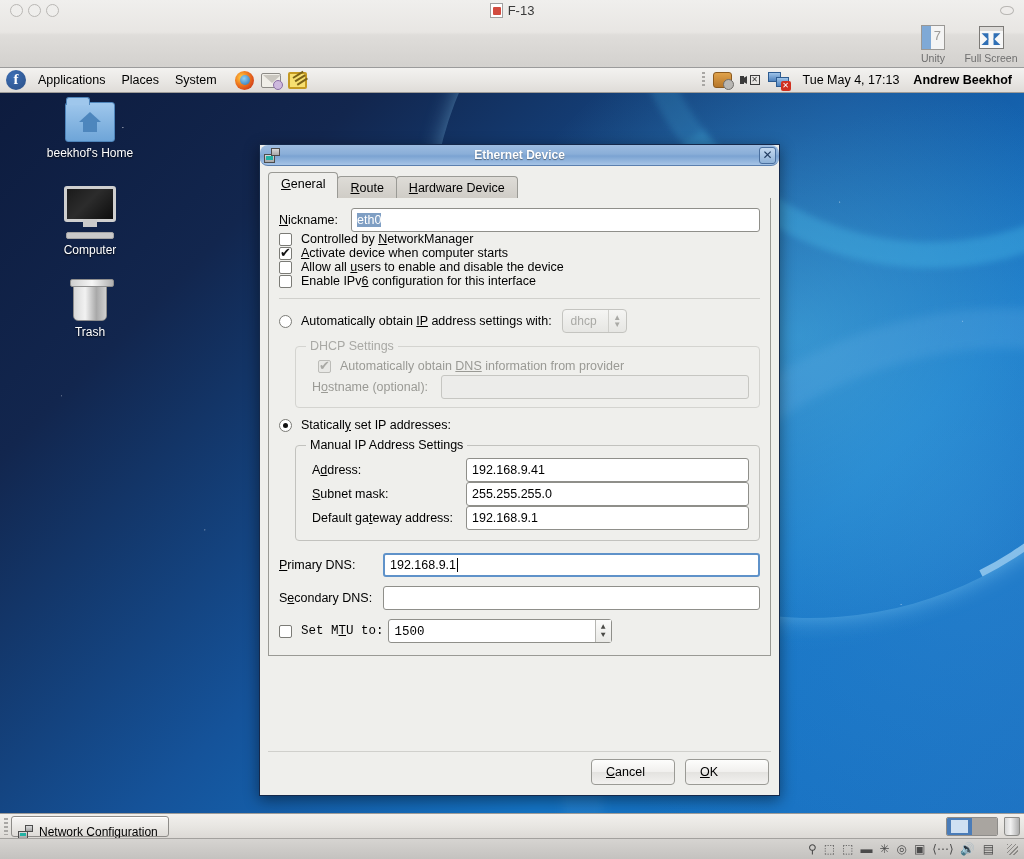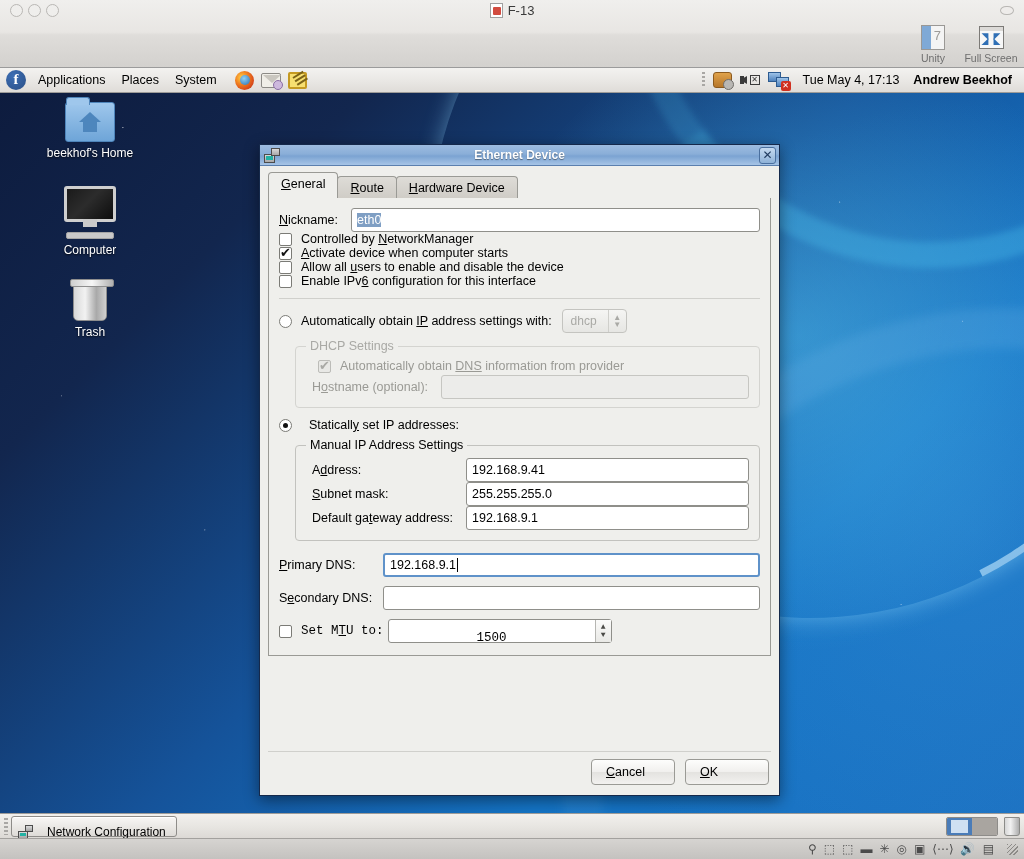--- a/index.html
+++ b/index.html
@@ -284,21 +284,21 @@
   .dialog {
     position: absolute; left: 259px; top: 144px; width: 521px; height: 652px;
     background: #efefec;
     border: 1px solid #15294b;
     box-shadow: 0 4px 14px rgba(0,0,0,.45);
   }
   .titlebar {
     height: 21px; position: relative;
     background: linear-gradient(to bottom,#9dbce0 0%,#8aaed8 45%,#7ba3d2 55%,#a6c4e6 100%);
     border-bottom: 1px solid #5b7fae;
-    display: flex; align-items: center;
+    display: flex; align-items: center; border-radius: 8px;
   }
   .tb-icon { margin-left: 4px; width: 16px; height: 15px; position: relative; }
   .tb-icon .a {
     position:absolute; left:0; bottom:0; width:11px; height:9px;
     background:linear-gradient(to bottom,#d9d9d9,#a8a8a8); border:1px solid #4c4c4c;
   }
   .tb-icon .a:after{content:"";position:absolute;left:1px;top:1px;width:7px;height:4px;background:#23b2a4;}
   .tb-icon .b {
     position:absolute; right:0; top:0; width:9px; height:8px;
     background:linear-gradient(to bottom,#d9d9d9,#a8a8a8); border:1px solid #4c4c4c;
@@ -388,21 +388,21 @@
   }
   fieldset.grp legend { font-size: 12.5px; color: #000; padding: 0 4px; }
   fieldset.grp.dim { border-color: #d4d4d0; }
   fieldset.grp.dim legend { color: #a9a9a5; }
 
   .hsep { height: 1px; background: #d0d0cc; margin: 10px 0 10px; }
   .spin {
     display: inline-flex; align-items: stretch;
     border: 1px solid #8f8f8a; border-radius: 3px; background: #fff; height: 24px;
   }
-  .spin .v { padding: 11px 6px; font-size: 12.5px; width: 206px; text-align: center; }
+  .spin .v { padding: 5px 6px; font-size: 12.5px; width: 206px; }
   .spin .btns {
     border-left: 1px solid #b6b6b2; width: 16px;
     display: flex; flex-direction: column; justify-content: center; align-items: center;
     background: linear-gradient(to bottom,#fbfbfa,#e9e9e6); font-size: 8px; line-height: 8px;
     color: #4a4a46;
   }
 
   .btnrow {
     position: absolute; left: 0; right: 0; bottom: 0;
     padding: 8px 10px 10px; display: flex; justify-content: flex-end; gap: 10px;
@@ -419,21 +419,21 @@
   
   .taskbar {
     position: absolute; left: 0; top: 813px; width: 1024px; height: 25px;
     background: linear-gradient(to bottom,#f2f0ed 0%,#e7e5e1 55%,#dcd9d5 100%);
     border-top: 1px solid #9d9b98;
     display: flex; align-items: center; padding: 0 4px;
   }
   .tb-grip { width: 4px; height: 17px; margin-right: 3px;
     background: repeating-linear-gradient(to bottom,#a9a7a4 0 2px,transparent 2px 4px); }
   .winbtn {
-    display: flex; align-items: center; gap: 14px; height: 21px; padding: 12px 10px 0 6px;
+    display: flex; align-items: center; gap: 6px; height: 21px; padding: 12px 10px 0 6px;
     border: 1px solid #8e8c89; border-radius: 3px; font-size: 12px; color: #000;
     background: linear-gradient(to bottom,#f8f7f5,#dedbd7); cursor: pointer;
     box-shadow: inset 0 1px 0 #fff;
   }
   .winbtn .ic { width: 15px; height: 14px; position: relative; }
   .winbtn .ic .a{position:absolute;left:0;bottom:0;width:10px;height:8px;
     background:linear-gradient(to bottom,#dcdcdc,#a5a5a5);border:1px solid #4c4c4c;}
   .winbtn .ic .a:after{content:"";position:absolute;left:1px;top:1px;width:6px;height:3px;background:#23b2a4;}
   .winbtn .ic .b{position:absolute;right:0;top:0;width:8px;height:7px;
     background:linear-gradient(to bottom,#dcdcdc,#a5a5a5);border:1px solid #4c4c4c;}
@@ -631,21 +631,21 @@
           <div class="lbl dim">Automatically obtain <u>DNS</u> information from provider</div>
         </div>
         <div class="row">
           <div class="lbl dim" style="width:135px;padding-left:6px;">H<u>o</u>stname (optional):</div>
           <div class="fakeinput disabled" style="flex:1;">
             <span></span>
           </div>
         </div>
       </fieldset>
 
-      <div class="row" style="margin:10px 0 6px;gap:8px;">
+      <div class="row" style="margin:10px 0 6px;">
         <div class="radio on"></div>
         <div class="lbl">Staticall<u>y</u> set IP addresses:</div>
       </div>
 
       <fieldset class="grp">
         <legend>Manual IP Address Settings</legend>
         <div class="row">
           <div class="lbl" style="width:160px;padding-left:6px;">A<u>d</u>dress:</div>
           <div class="fakeinput" style="flex:1;">
             <span>192.168.9.41</span>

